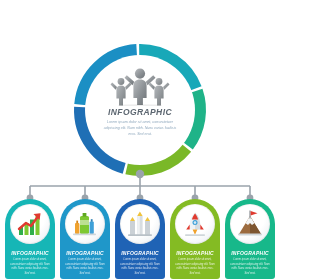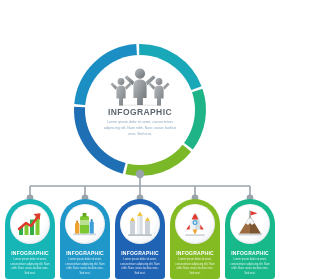--- a/index.html
+++ b/index.html
@@ -2,21 +2,21 @@
 <html><head>
 <meta charset="utf-8">
 <style>
   * { box-sizing: border-box; margin: 0; padding: 0; }
   html, body {
     width: 280px; height: 279px;
     background: #ffffff;
     font-family: "Liberation Sans", sans-serif;
     overflow: hidden;
   }
-  #stage { position: relative; width: 280px; height: 279px; }
+  #stage { position: relative; width: 280px; height: 279px; font-style: italic; }
 
   
   #hero { position: absolute; left: 66px; top: 36px; width: 148px; height: 148px; }
   #hero svg { display: block; }
   #hero-center {
     position: absolute; left: 19px; top: 19px;
     width: 110px; height: 110px; border-radius: 50%;
     background: #ffffff;
     display: flex; flex-direction: column;
     align-items: center; justify-content: flex-start;

